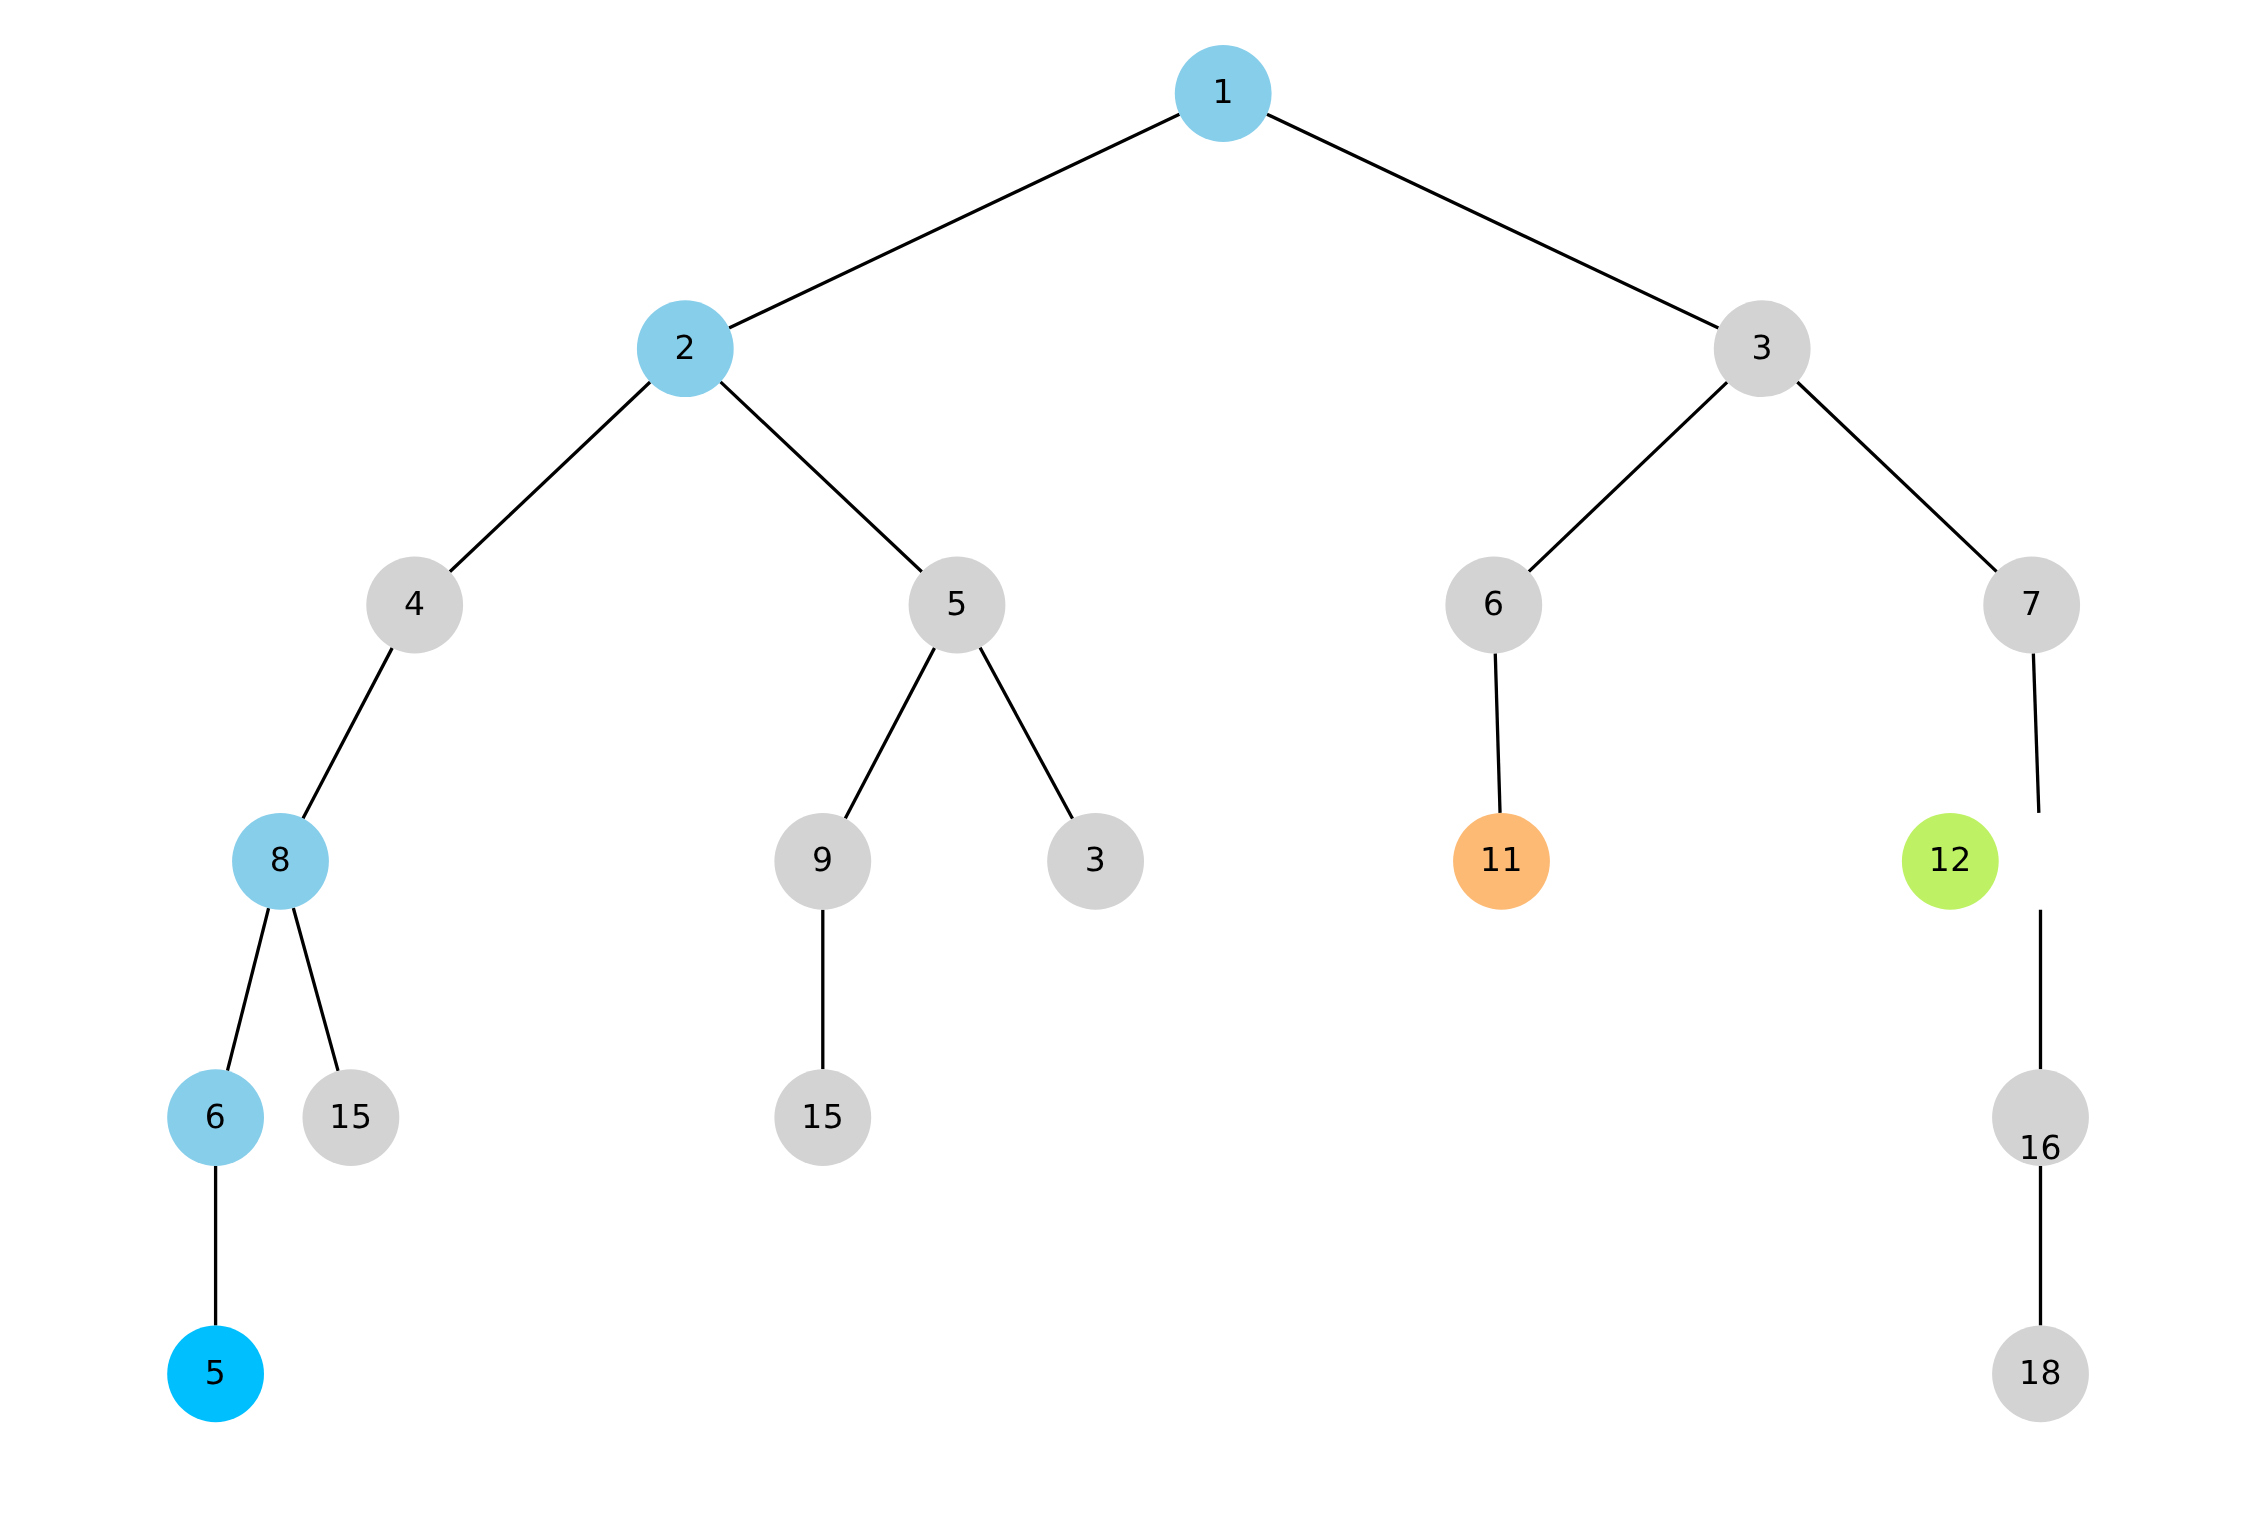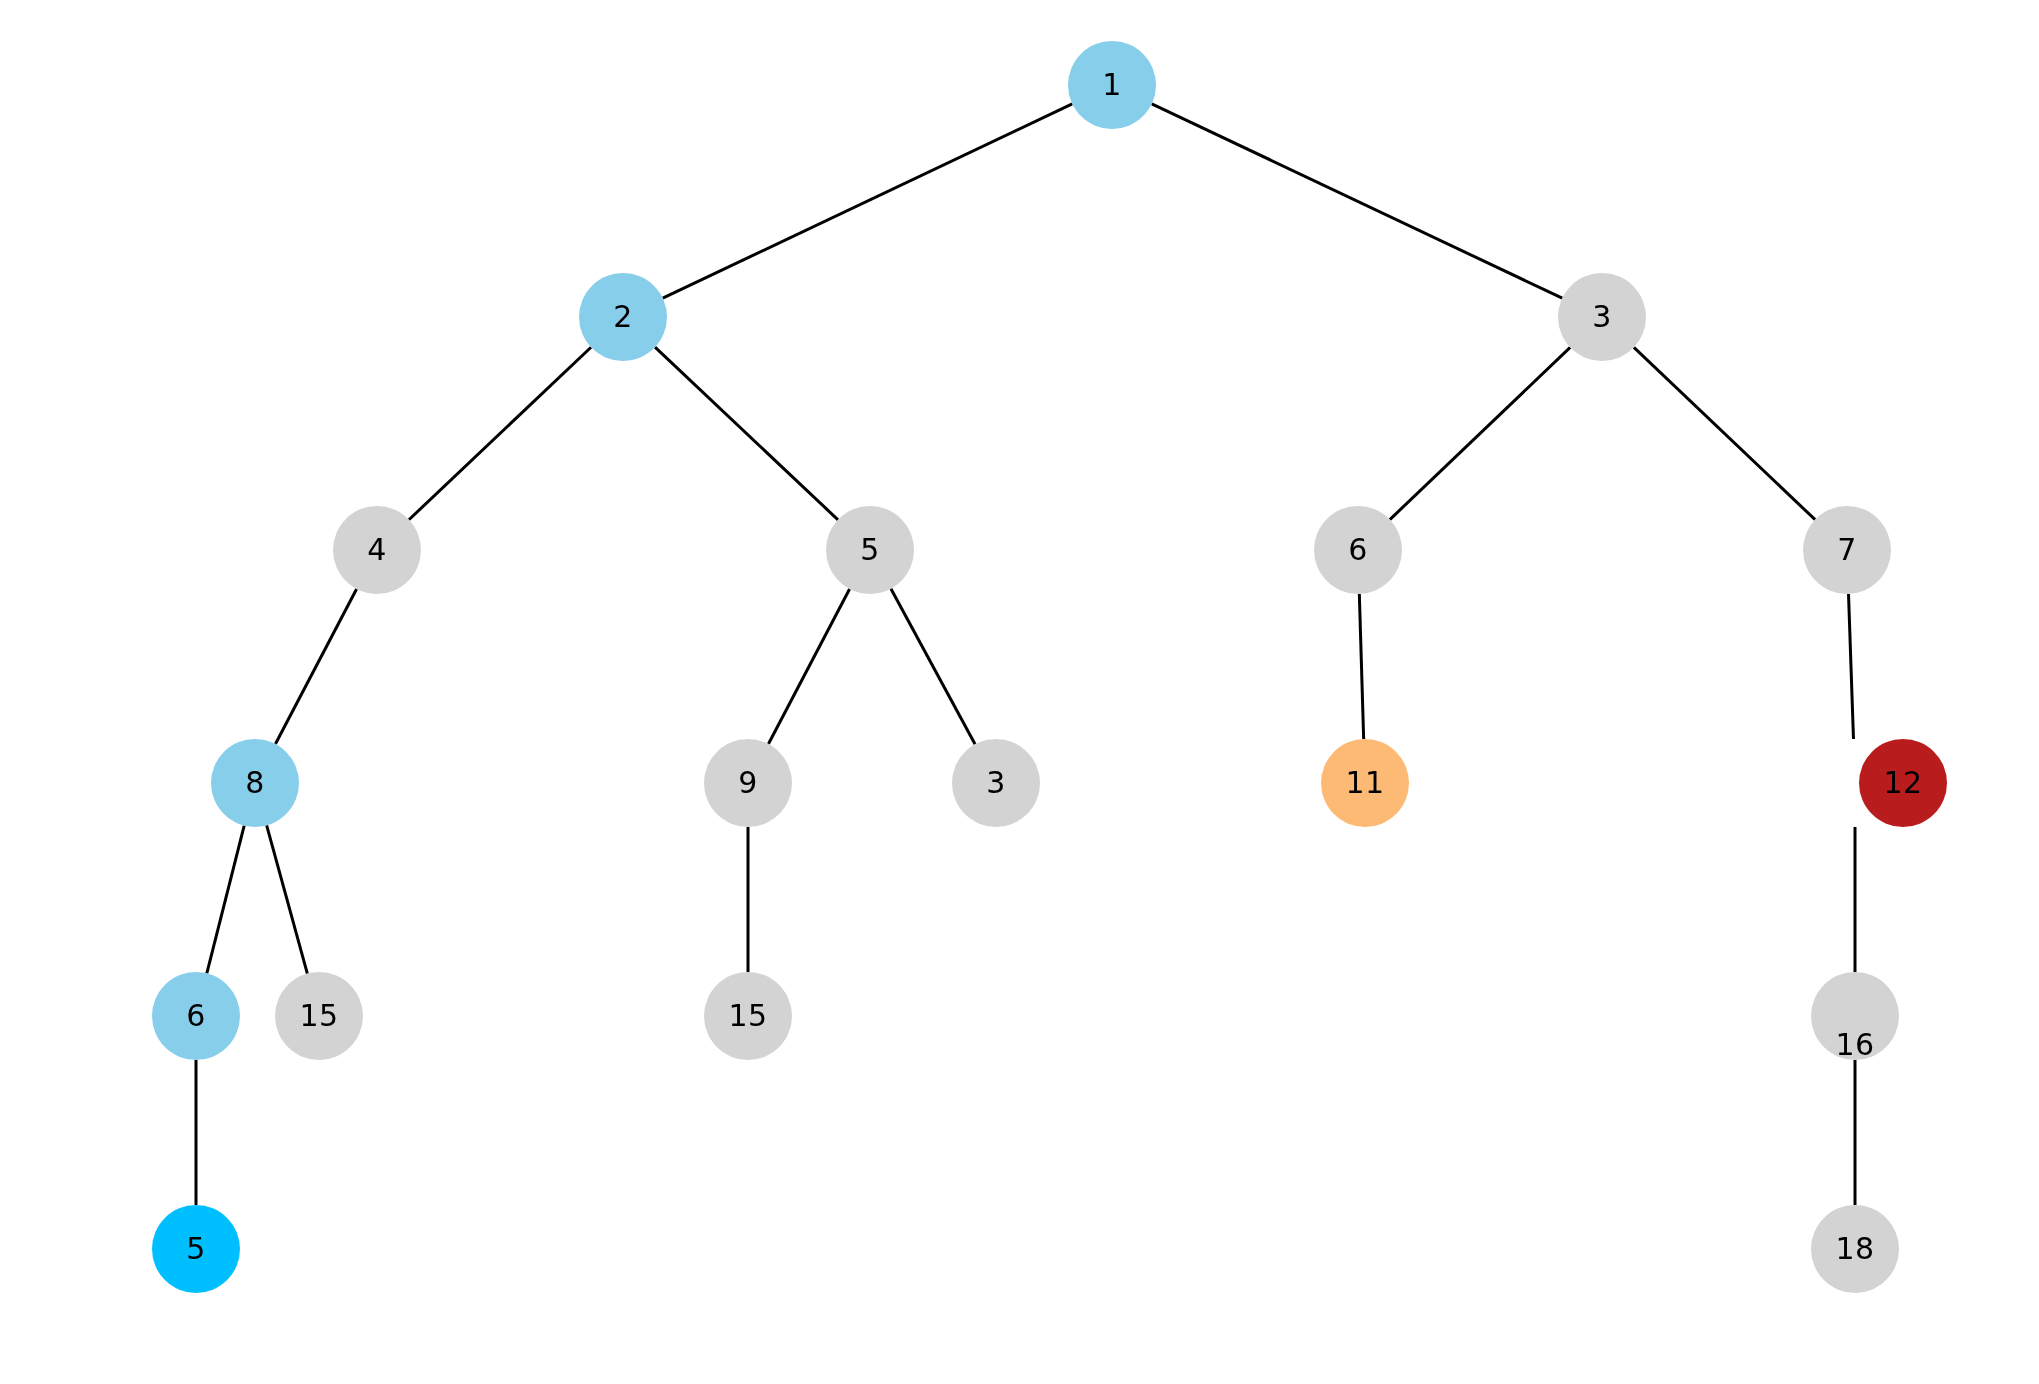--- a/index.html
+++ b/index.html
@@ -93,21 +93,21 @@
       </div>
       <div class="graph-node" style="left: 704px; top: 739px; width: 88px; height: 88px; background: rgb(211, 211, 211);">
         <span class="graph-node-label" style="color: rgb(0, 0, 0);">9</span>
       </div>
       <div class="graph-node" style="left: 952px; top: 739px; width: 88px; height: 88px; background: rgb(211, 211, 211);">
         <span class="graph-node-label" style="color: rgb(0, 0, 0);">3</span>
       </div>
       <div class="graph-node" style="left: 1321px; top: 739px; width: 88px; height: 88px; background: #fdba74;">
         <span class="graph-node-label" style="color: rgb(0, 0, 0);">11</span>
       </div>
-      <div class="graph-node" style="left: 1859px; top: 739px; width: 88px; height: 88px; background: #b91c1c;">
+      <div class="graph-node" style="left: 1729px; top: 739px; width: 88px; height: 88px; background: #bef264;">
         <span class="graph-node-label" style="color: rgb(0, 0, 0);">12</span>
       </div>
       <div class="graph-node" style="left: 152px; top: 972px; width: 88px; height: 88px; background: rgb(135, 206, 235);">
         <span class="graph-node-label" style="color: rgb(0, 0, 0);">6</span>
       </div>
       <div class="graph-node" style="left: 275px; top: 972px; width: 88px; height: 88px; background: rgb(211, 211, 211);">
         <span class="graph-node-label" style="color: rgb(0, 0, 0);">15</span>
       </div>
       <div class="graph-node" style="left: 704px; top: 972px; width: 88px; height: 88px; background: rgb(211, 211, 211);">
         <span class="graph-node-label" style="color: rgb(0, 0, 0);">15</span>

